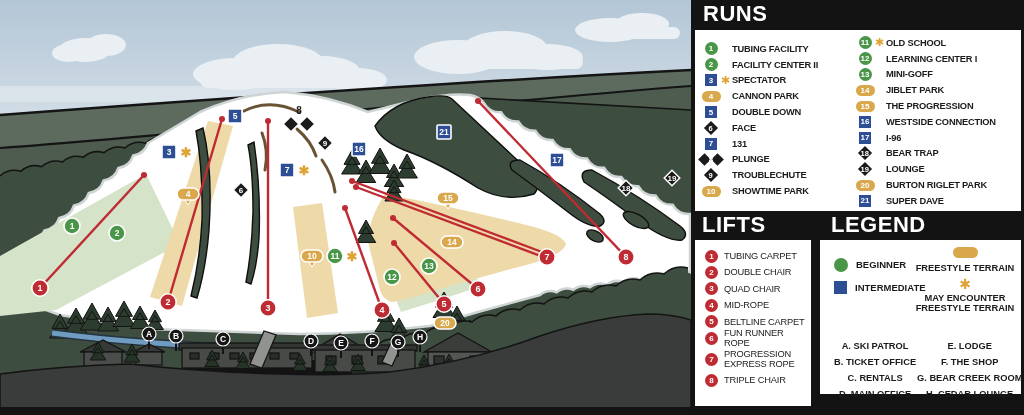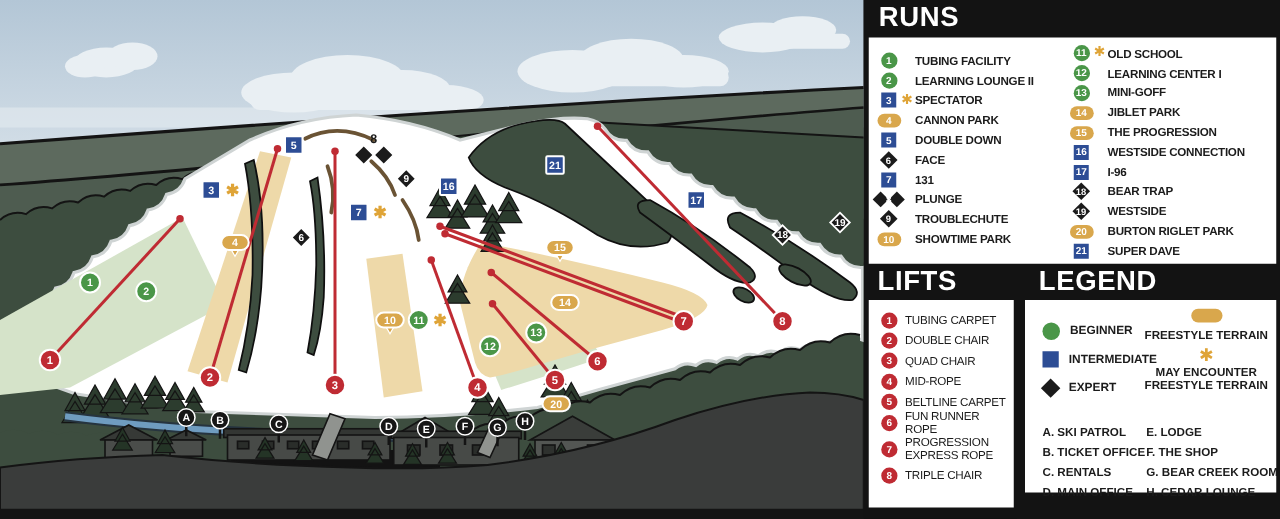--- a/index.html
+++ b/index.html
@@ -30,21 +30,21 @@
   .lift-row .bcell{width:19px;justify-content:flex-start;}
   .llabel{font-size:9.3px;font-weight:normal;color:#1b1b1b;white-space:pre-line;line-height:1.1;letter-spacing:-.2px;}
   #legend-body{position:absolute;left:129px;top:240px;width:201px;height:154px;background:#fff;}
   #diff-list{position:absolute;left:14px;top:13px;}
   .diff-row{display:flex;align-items:center;height:23px;}
   .dlabel{font-size:9.5px;font-weight:bold;color:#1b1b1b;margin-left:8px;white-space:nowrap;}
   #freestyle-block{position:absolute;left:92px;top:7px;width:106px;text-align:center;}
   .fs-pill{width:25px;height:11px;background:#d9a74c;border-radius:6px;margin:0 auto 5px;}
   .fs-label,.fs-may{font-size:9.3px;font-weight:bold;color:#1b1b1b;line-height:1.15;}
   .fs-ast{font-size:14px;color:#dfa437;line-height:1;margin:3px 0 2px;}
-  .bld-col{position:absolute;top:101px;}
+  .bld-col{position:absolute;top:101px;text-align:center;}
   #bld-col-1{left:14px;} #bld-col-2{left:97px;}
   .bld-row{font-size:9.3px;font-weight:bold;color:#1b1b1b;height:16px;white-space:nowrap;}
 
   
   .bdg{display:inline-flex;align-items:center;justify-content:center;color:#fff;font-weight:bold;flex:none;}
   .bdg.green{width:13px;height:13px;border-radius:50%;background:#4a9648;font-size:8px;}
   .bdg.blue{width:12px;height:12px;background:#2d4d95;font-size:8px;}
   .bdg.tan{width:19px;height:11px;border-radius:6px;background:#d9a74c;font-size:8px;}
   .bdg.red{width:13px;height:13px;border-radius:50%;background:#bf2b33;font-size:8px;margin-right:6px;}
   .bdg.diamond{width:10px;height:10px;background:#1b1b1b;transform:rotate(45deg);}
@@ -325,21 +325,21 @@
             <span class="bdg green">1</span>
           </span>
           <span class="acell"></span>
           <span class="rlabel">TUBING FACILITY</span>
         </div>
         <div class="run-row">
           <span class="bcell">
             <span class="bdg green">2</span>
           </span>
           <span class="acell"></span>
-          <span class="rlabel">LEARNING LOUNGE II</span>
+          <span class="rlabel">FACILITY CENTER II</span>
         </div>
         <div class="run-row">
           <span class="bcell">
             <span class="bdg blue">3</span>
           </span>
           <span class="acell">✱</span>
           <span class="rlabel">SPECTATOR</span>
         </div>
         <div class="run-row">
           <span class="bcell">
@@ -458,21 +458,21 @@
           <span class="acell"></span>
           <span class="rlabel">BEAR TRAP</span>
         </div>
         <div class="run-row">
           <span class="bcell">
             <span class="bdg diamond">
               <span class="dn">19</span>
             </span>
           </span>
           <span class="acell"></span>
-          <span class="rlabel">WESTSIDE</span>
+          <span class="rlabel">LOUNGE</span>
         </div>
         <div class="run-row">
           <span class="bcell">
             <span class="bdg tan">20</span>
           </span>
           <span class="acell"></span>
           <span class="rlabel">BURTON RIGLET PARK</span>
         </div>
         <div class="run-row">
           <span class="bcell">
@@ -538,24 +538,20 @@
     </div>
   <div id="legend-body">
     <div id="diff-list">
         <div class="diff-row">
           <span class="lg green"></span>
           <span class="dlabel">BEGINNER</span>
         </div>
         <div class="diff-row">
           <span class="lg blue"></span>
           <span class="dlabel">INTERMEDIATE</span>
-        </div>
-        <div class="diff-row">
-          <span class="lg diamond"></span>
-          <span class="dlabel">EXPERT</span>
         </div>
       </div>
     <div id="freestyle-block">
       <div class="fs-pill"></div>
       <div class="fs-label">FREESTYLE TERRAIN</div>
       <div class="fs-ast">✱</div>
       <div class="fs-may">MAY ENCOUNTER FREESTYLE TERRAIN</div>
     </div>
     <div class="bld-col" id="bld-col-1">
         <div class="bld-row">A. SKI PATROL</div>

